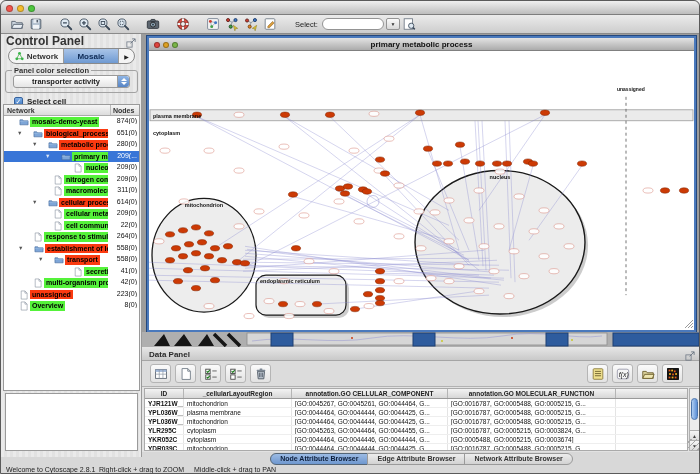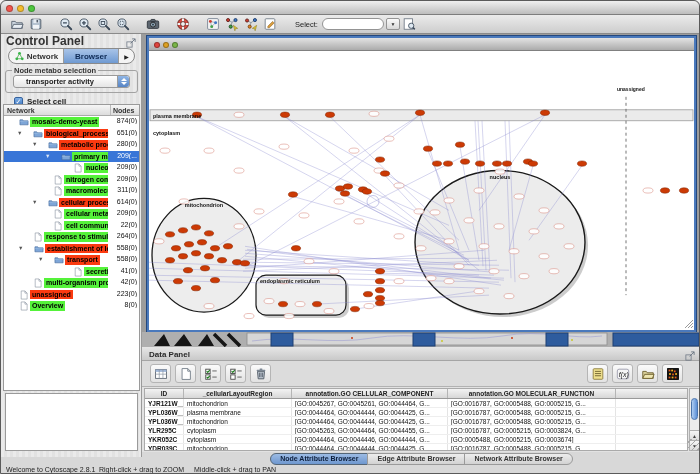--- a/index.html
+++ b/index.html
@@ -23,21 +23,21 @@
 .cpanel{position:absolute;left:0;top:33px;width:141px;height:423px;background:repeating-linear-gradient(90deg,#eaeaea 0 3px,#e2e2e2 3px 6px);border-right:1px solid #9a9a9a;}
 .panel-head{position:absolute;left:0;top:0;width:100%;height:13px;}
 .panel-head .pt{position:absolute;left:5px;top:0;font-size:12px;font-weight:bold;color:#333;}
 .panel-head .float{position:absolute;right:4px;top:1px;width:12px;height:11px;}
 .seg{position:absolute;left:7px;top:14px;width:127px;height:16px;border:1px solid #8a8a8a;border-radius:8px;background:#f4f4f4;display:flex;overflow:hidden;}
 .seg .s{flex:1;display:flex;align-items:center;justify-content:center;font-size:8px;font-weight:bold;color:#333;border-right:1px solid #9a9a9a;gap:2px;}
 .seg .s.on{background:linear-gradient(#a9c4e8,#6f9ad2);color:#0e2a55;}
 .seg .arrow{width:15px;display:flex;align-items:center;justify-content:center;font-size:6px;color:#222;}
 .gbox{position:absolute;left:4px;top:36px;width:133px;height:23px;border:1px solid #a2a2a2;border-radius:3px;}
 .gbox .legend{position:absolute;left:6px;top:-5px;padding:0 2px;background:#e6e6e6;font-size:7.5px;font-weight:bold;color:#333;}
-.combo{position:absolute;left:7px;top:4px;width:117px;height:13px;border:1px solid #9a9a9a;border-radius:3px;background:linear-gradient(#fff,#e5e5e5);font-size:7.5px;font-weight:bold;color:#222;line-height:11px;padding-left:12px;}
+.combo{position:absolute;left:7px;top:4px;width:117px;height:13px;border:1px solid #9a9a9a;border-radius:3px;background:linear-gradient(#fff,#e5e5e5);font-size:7.5px;font-weight:bold;color:#222;line-height:11px;padding-left:18px;}
 .combo .step{position:absolute;right:0;top:0;bottom:0;width:12px;border-left:1px solid #9a9a9a;border-radius:0 3px 3px 0;background:linear-gradient(#8fb6e6,#5784c4);}
 .combo .step i{position:absolute;left:3px;width:0;height:0;border-left:3px solid transparent;border-right:3px solid transparent;}
 .combo .step i.up{top:2px;border-bottom:3px solid #fff;}
 .combo .step i.dn{bottom:2px;border-top:3px solid #fff;}
 .cbrow{position:absolute;left:13px;top:62px;height:10px;display:flex;align-items:center;gap:4px;}
 .cbox{width:9px;height:9px;border-radius:2px;border:1px solid #35619d;background:linear-gradient(#7fb0e6,#4178c0);color:#fff;font-size:7px;line-height:8px;text-align:center;}
 .cblabel{font-size:8px;font-weight:bold;color:#222;}
 .treebox{position:absolute;left:2px;top:70px;width:137px;height:287px;background:#fff;border:1px solid #9a9a9a;}
 .thead{display:flex;height:11px;background:linear-gradient(#f6f6f6,#dcdcdc);border-bottom:1px solid #aaa;}
 .thead .th1{flex:1;font-size:7px;font-weight:bold;color:#333;line-height:11px;padding-left:3px;}
@@ -229,26 +229,26 @@
             <svg viewBox="0 0 16 16">
               <path d="M4 12l4-8 4 8z" fill="none" stroke="#2da12d"></path>
               <circle cx="8" cy="4" r="2" fill="#39b54a"></circle>
               <circle cx="4" cy="12" r="2" fill="#39b54a"></circle>
               <circle cx="12" cy="12" r="2" fill="#39b54a"></circle>
             </svg>
           </span>
         <span>Network</span>
       </span>
       <span class="s on">
-        <span>Browser</span>
+        <span>Mosaic</span>
       </span>
       <span class="arrow">▶</span>
     </div>
     <div class="gbox">
-      <span class="legend">Node metabo selection</span>
+      <span class="legend">Panel color selection</span>
       <div class="combo">
         <span>transporter activity</span>
         <span class="step">
             <i class="up"></i>
             <i class="dn"></i>
           </span>
       </div>
     </div>
     <div class="cbrow">
       <span class="cbox">✓</span>
@@ -440,20 +440,21 @@
     </div>
     <div class="navbox"></div>
   </div>
 
   <div class="desktop">
     <div class="iframe">
       <div class="ftitle">
         <span class="fl red"></span>
         <span class="fl yellow"></span>
         <span class="fl green"></span>
+        <span class="t">primary metabolic process</span>
       </div>
       <div class="canvas">
         <svg width="545" height="279" viewBox="0 0 545 280" preserveAspectRatio="none">
             <ellipse cx="354" cy="195" rx="85" ry="72" fill="#9a9a9a" opacity="0.5"></ellipse>
             <rect x="110" y="228" width="90" height="40" rx="10" fill="#9a9a9a" opacity="0.5"></rect>
             <rect x="1" y="59" width="543" height="11" fill="#ebebeb" stroke="#9a9a9a" stroke-width="0.8"></rect>
             <ellipse cx="55" cy="205" rx="52" ry="57" fill="#ededed" stroke="#1a1a1a" stroke-width="1.3"></ellipse>
             <ellipse cx="351" cy="192" rx="85" ry="72" fill="#ececec" stroke="#1a1a1a" stroke-width="1.4"></ellipse>
             <rect x="107" y="225" width="90" height="40" rx="10" fill="#efefef" stroke="#1a1a1a" stroke-width="1.2"></rect>
             <line x1="477" y1="46" x2="477" y2="245" stroke="#666" stroke-dasharray="3 3" stroke-width="0.9"></line>

